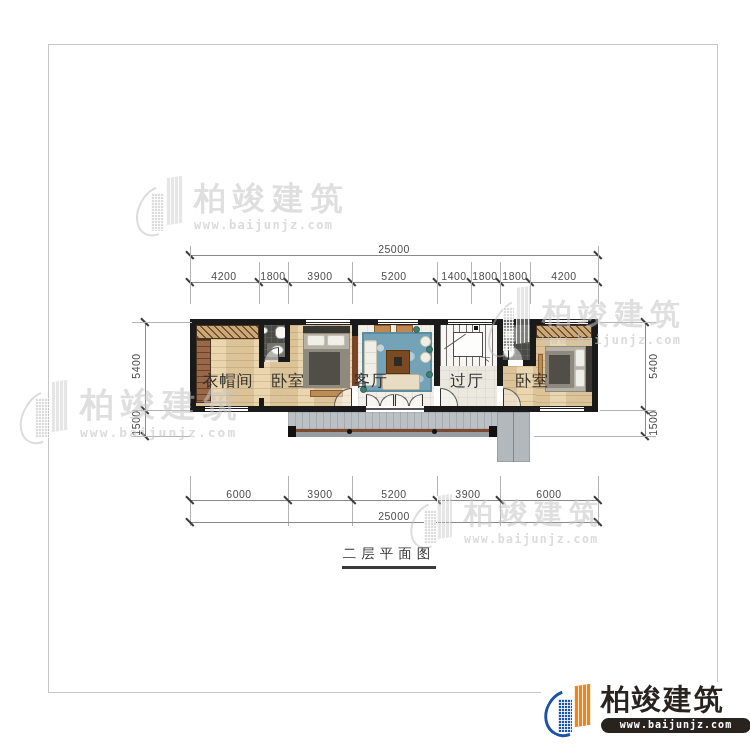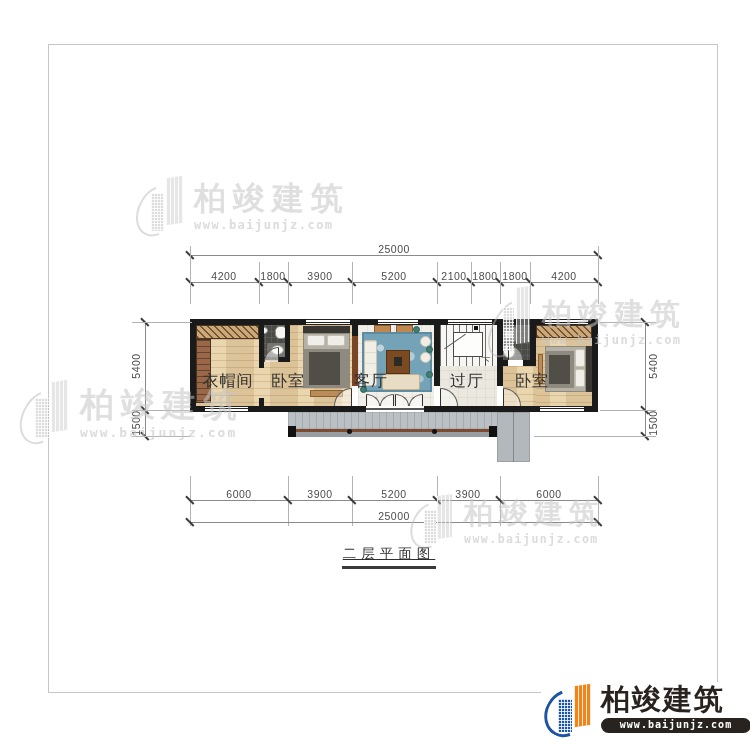--- a/index.html
+++ b/index.html
@@ -56,21 +56,21 @@
     background-image:radial-gradient(circle at 25% 25%,rgba(255,255,255,.55) 3px,transparent 4px),
       radial-gradient(circle at 70% 40%,rgba(255,255,255,.45) 4px,transparent 5px),
       radial-gradient(circle at 40% 75%,rgba(235,245,248,.5) 4px,transparent 5px),
       radial-gradient(circle at 85% 80%,rgba(255,255,255,.4) 3px,transparent 4px);}
   .sofa{background:#f1eee5;border:1px solid #c9c3b2;border-radius:2px;}
   .plant{background:#3f7f72;border:1px solid #2c5f54;border-radius:50%;}
 
   
   .rlabel{position:absolute;z-index:6;font-size:16px;color:#2f2f2f;letter-spacing:1px;white-space:nowrap;transform:translateX(-50%);}
   .rlabel.small{font-size:9px;letter-spacing:0;}
-  .title{position:absolute;z-index:6;font-size:13.5px;letter-spacing:5px;color:#2f2f2f;transform:translateX(-50%);white-space:nowrap;text-decoration:underline;}
+  .title{position:absolute;z-index:6;font-size:13.5px;letter-spacing:5px;color:#2f2f2f;transform:translateX(-50%);white-space:nowrap;}
   .title-rule{position:absolute;z-index:6;height:2.5px;background:#3a3a3a;}
 
   
   .bicon{position:relative;flex:0 0 auto;}
   .bicon i{display:block;}
   .bicon .sw{position:absolute;left:0;bottom:0;width:76%;height:80%;border:3px solid var(--c1);
              border-radius:50%;border-top-color:transparent;border-right-color:transparent;transform:rotate(28deg);}
   .bicon .t1{position:absolute;right:4%;top:2%;width:36%;height:76%;background:var(--c2);transform:skewY(-8deg);
              background-image:repeating-linear-gradient(90deg,rgba(255,255,255,.85) 0 1px,transparent 1px 4px);}
   .bicon .t2{position:absolute;left:28%;top:28%;width:28%;height:60%;background:var(--c1);
@@ -268,21 +268,21 @@
   <span class="tick" style="left:352px;top:282px;"></span>
   <span class="tick" style="left:437px;top:282px;"></span>
   <span class="tick" style="left:471px;top:282px;"></span>
   <span class="tick" style="left:500px;top:282px;"></span>
   <span class="tick" style="left:530px;top:282px;"></span>
   <span class="tick" style="left:598px;top:282px;"></span>
   <div class="dim-label" style="left:224px;top:270px;">4200</div>
   <div class="dim-label" style="left:273px;top:270px;">1800</div>
   <div class="dim-label" style="left:320px;top:270px;">3900</div>
   <div class="dim-label" style="left:394px;top:270px;">5200</div>
-  <div class="dim-label" style="left:454px;top:270px;">2100</div>
+  <div class="dim-label" style="left:454px;top:270px;">1400</div>
   <div class="dim-label" style="left:485px;top:270px;">1800</div>
   <div class="dim-label" style="left:515px;top:270px;">1800</div>
   <div class="dim-label" style="left:564px;top:270px;">4200</div>
   <div class="vline ext" style="left:190px;top:246px;height:58px;"></div>
   <div class="vline ext" style="left:598px;top:246px;height:58px;"></div>
   <div class="vline ext" style="left:259px;top:262px;height:42px;"></div>
   <div class="vline ext" style="left:288px;top:262px;height:42px;"></div>
   <div class="vline ext" style="left:352px;top:262px;height:42px;"></div>
   <div class="vline ext" style="left:437px;top:262px;height:42px;"></div>
   <div class="vline ext" style="left:471px;top:262px;height:42px;"></div>

